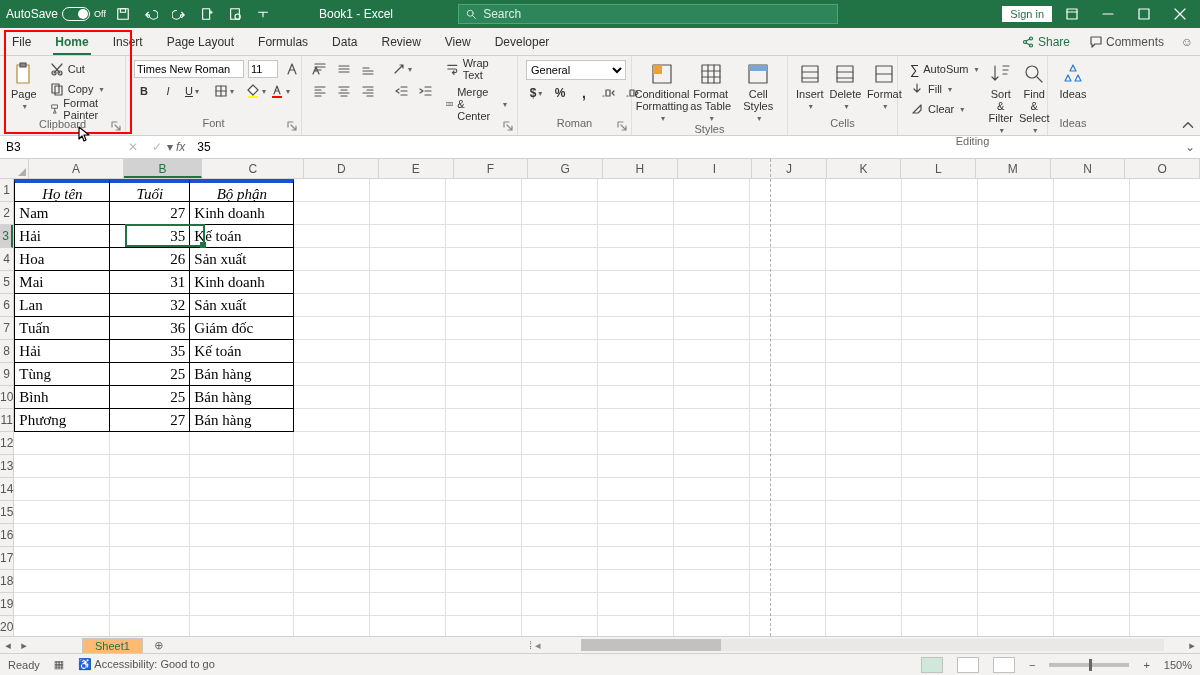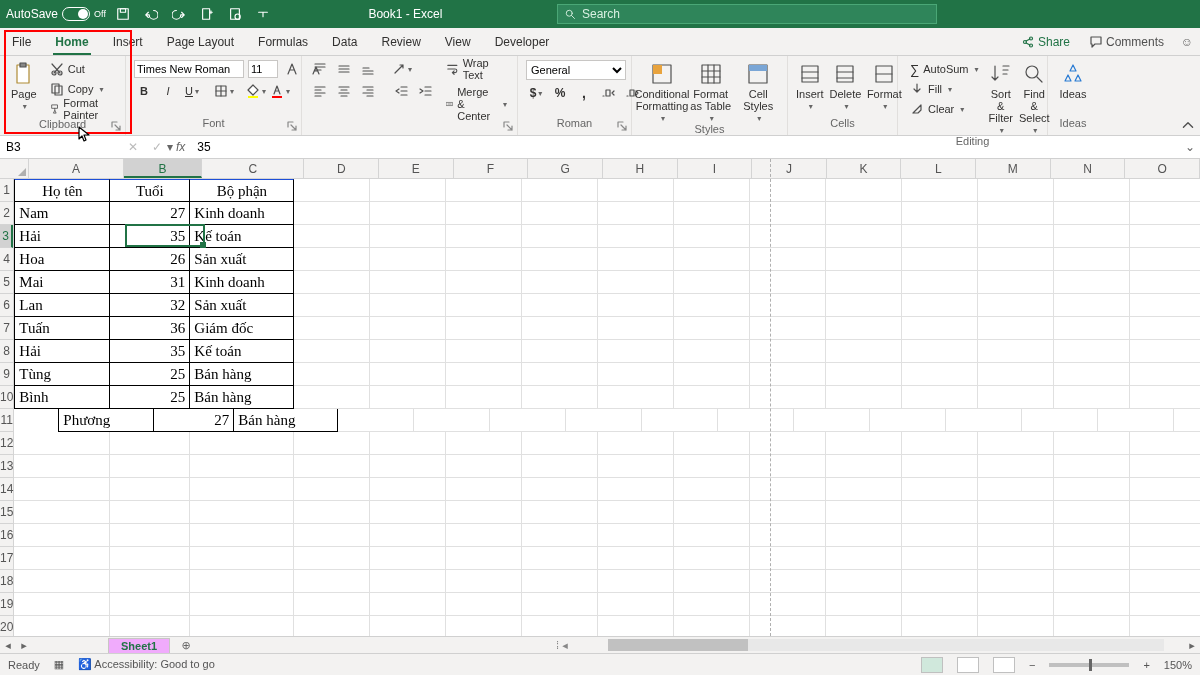--- a/index.html
+++ b/index.html
@@ -74,31 +74,31 @@
 .ch { border-right:1px solid #d4d4d4; text-align:center; color:#555; line-height:20px; cursor:pointer;}
 .ch.sel { background:#d2d2d2; color:#217346; border-bottom:2px solid #217346; }
 .gridbody { display:flex; }
 .rowheads { width:30px; background:#f3f2f1; border-right:1px solid #d4d4d4; }
 .rh { height:23px; border-bottom:1px solid #d4d4d4; text-align:center; color:#555; line-height:23px; cursor:pointer;}
 .rh.sel { background:#d2d2d2; color:#217346; border-right:2px solid #217346; }
 .cells { position:relative; }
 .crow { display:flex; height:23px; }
 .cell { border-right:1px solid #e0e0e0; border-bottom:1px solid #e0e0e0; padding:0 4px; font-family:"Times New Roman",serif; font-size:15px; line-height:23px; overflow:hidden; white-space:nowrap; }
 .cell.b { border-right:1px solid #000; border-bottom:1px solid #000; }
-.cell.btop { border-top:1px solid #1d4ed8; }
+.cell.btop { border-top:4px solid #1d4ed8;font-style:italic; }
 .cell.bleft { border-left:1px solid #000; }
 .cell.hdr { text-align:center; }
 .cell.num { text-align:right; }
 .active-cell { position:absolute; border:2px solid #217346; pointer-events:none; }
 .active-cell .handle { position:absolute; right:-3px; bottom:-3px; width:6px; height:6px; background:#217346; }
 .frozen-line { position:absolute; top:0; bottom:0; width:0; border-right:1px dashed #b0b0b0; pointer-events:none; }
 
 
 .hscroll { height:17px; border-top:1px solid #d0d0d0; background:#f3f2f1; display:flex; align-items:center; font-size:11px; }
-.sheettab { background:#f0abfc; border:1px solid #c8c6c4; border-bottom:none; padding:1px 12px; margin-left:76px; cursor:pointer; font-weight:700; color:#217346;}
+.sheettab { background:#fdba74; border:1px solid #c8c6c4; border-bottom:none; padding:1px 12px; margin-left:50px; cursor:pointer; font-weight:400; color:#217346;}
 .addsheet { width:20px; text-align:center; cursor:pointer; color:#666; margin-left:6px; }
 .hscroll .track { flex:1; margin:0 20px 0 40px; height:12px; background:#e8e8e8; position:relative; }
 .hscroll .thumb { position:absolute; left:0; top:0; height:12px; width:140px; background:#c1c1c1; }
 .hscroll .arrow { width:16px; text-align:center; color:#666; cursor:pointer; }
 
 
 .status { height:22px; background:#f3f2f1; border-top:1px solid #d0d0d0; display:flex; align-items:center; font-size:11px; color:#555; padding:0 8px; gap:14px;}
 .status .spacer{flex:1;}
 .status .viewbtn { width:22px; height:16px; border:1px solid #c0c0c0; background:#fff; cursor:pointer;}
 .status .viewbtn.active{background:#d0e8dc;}
@@ -154,20 +154,44 @@
   </div>
   <div class="center">Book1 - Excel</div>
   <div class="search">
     <svg viewBox="0 0 16 16" width="12" height="12" style="stroke:#d9f0e2">
         <circle cx="7" cy="7" r="4"></circle>
         <path d="M10 10l4 4"></path>
       </svg>
     <span>Search</span>
   </div>
   <div style="flex:1"></div>
+  <div class="right">
+    <div class="signin">Sign in</div>
+    <div class="win-btn">
+        <svg viewBox="0 0 12 12">
+          <rect x="1" y="1" width="10" height="10"></rect>
+          <path d="M1 4h10"></path>
+        </svg>
+      </div>
+    <div class="win-btn">
+        <svg viewBox="0 0 12 12">
+          <path d="M1 6h10"></path>
+        </svg>
+      </div>
+    <div class="win-btn">
+        <svg viewBox="0 0 12 12">
+          <rect x="1" y="1" width="10" height="10"></rect>
+        </svg>
+      </div>
+    <div class="win-btn">
+        <svg viewBox="0 0 12 12">
+          <path d="M1 1l10 10M11 1L1 11"></path>
+        </svg>
+      </div>
+  </div>
 </div>
 
 <div class="tabsrow">
   <div class="tab">File</div>
   <div class="tab active">Home</div>
   <div class="tab">Insert</div>
   <div class="tab">Page Layout</div>
   <div class="tab">Formulas</div>
   <div class="tab">Data</div>
   <div class="tab">Review</div>
@@ -734,21 +758,21 @@
           <div class="cell" style="width: 76px;"></div>
           <div class="cell" style="width: 76px;"></div>
           <div class="cell" style="width: 76px;"></div>
           <div class="cell" style="width: 76px;"></div>
           <div class="cell" style="width: 76px;"></div>
           <div class="cell" style="width: 76px;"></div>
           <div class="cell" style="width: 76px;"></div>
           <div class="cell" style="width: 76px;"></div>
         </div>
         <div class="crow">
-          <div class="cell b bleft" style="width: 96px; margin-left: 44px;">Phương</div>
+          <div class="cell b bleft" style="width: 96px;">Phương</div>
           <div class="cell b num" style="width: 80px;">27</div>
           <div class="cell b" style="width: 104px;">Bán hàng</div>
           <div class="cell" style="width: 76px;"></div>
           <div class="cell" style="width: 76px;"></div>
           <div class="cell" style="width: 76px;"></div>
           <div class="cell" style="width: 76px;"></div>
           <div class="cell" style="width: 76px;"></div>
           <div class="cell" style="width: 76px;"></div>
           <div class="cell" style="width: 76px;"></div>
           <div class="cell" style="width: 76px;"></div>

